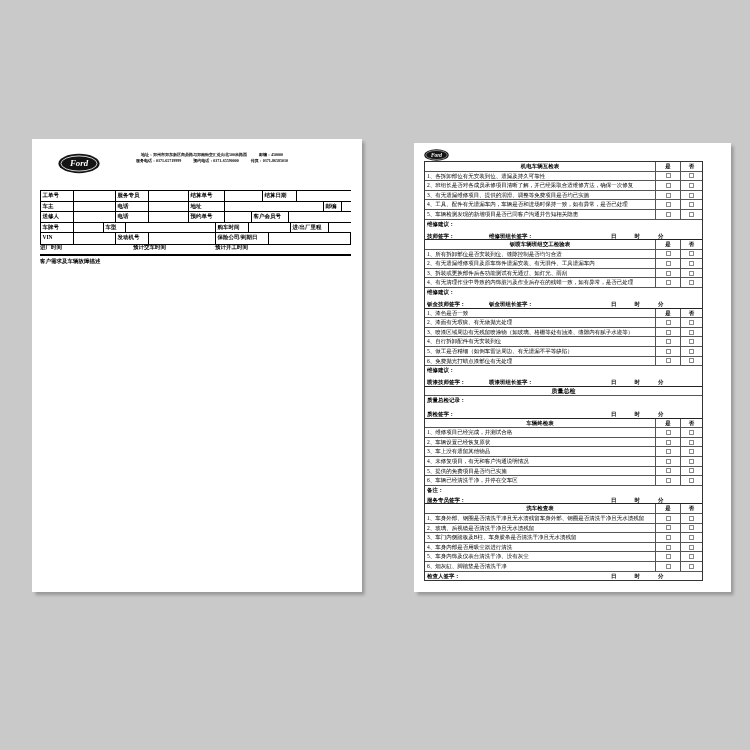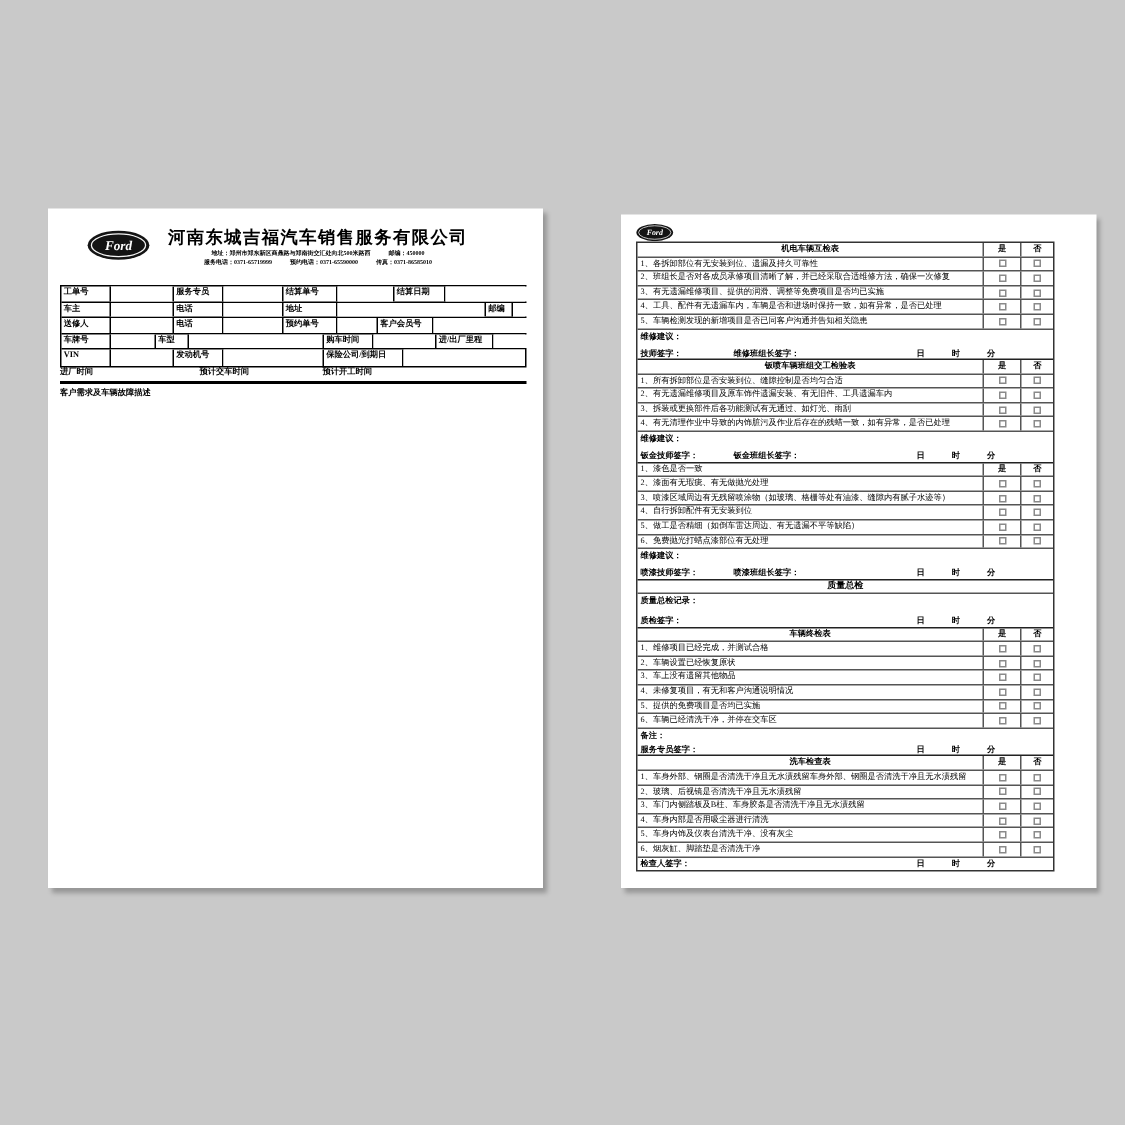--- a/index.html
+++ b/index.html
@@ -60,21 +60,20 @@
 
   <div class="page" id="page-left">
 
     <svg class="lp-logo" viewBox="0 0 100 48">
       <ellipse cx="50" cy="24" rx="49" ry="23" fill="#141414"></ellipse>
       <ellipse cx="50" cy="24" rx="43" ry="18" fill="none" stroke="#f5f5f5" stroke-width="2"></ellipse>
       <text x="50" y="31" text-anchor="middle" font-size="21" font-style="italic" font-weight="bold" fill="#ffffff">Ford</text>
     </svg>
 
     <div class="lp-head">
-      <div class="company">河南东城吉福汽车销售服务有限公司</div>
       <div class="addr">
         <span>地址：郑州市郑东新区商鼎路与郑南街交汇处向北500米路西</span><span class="gap"></span><span>邮编：450000</span>
       </div>
       <div class="addr">
         <span>服务电话：0371-65719999</span><span class="gap"></span><span>预约电话：0371-65590000</span><span class="gap"></span><span>传真：0371-86585010</span>
       </div>
     </div>
 
     <div class="lt">
       <div class="lt-row">

